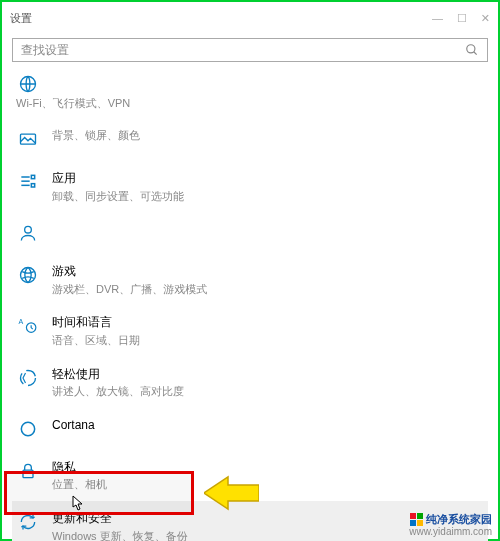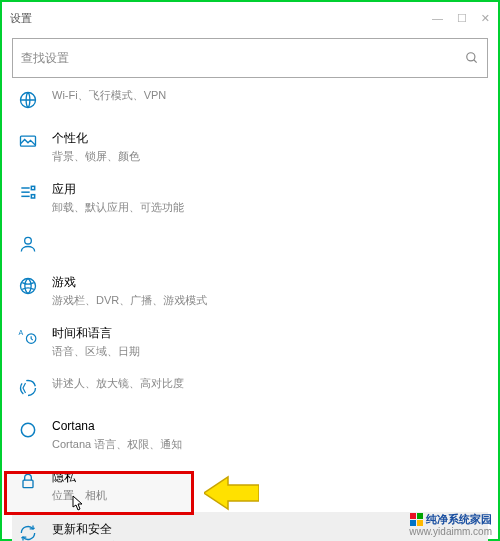--- a/index.html
+++ b/index.html
@@ -26,21 +26,21 @@
       font-size: 11px;
       color: #555;
       background: #fff;
     }
     .titlebar-title { flex: 1; }
     .window-controls { display: flex; gap: 14px; color: #aaa; font-size: 11px; }
     .window-controls span { cursor: default; }
     .search-container {
       margin: 4px 10px 8px 10px;
       border: 1px solid #aaa;
-      height: 40px;
+      height: 24px;
       display: flex;
       align-items: center;
       padding: 0 8px;
       position: relative;
     }
     .search-input {
       flex: 1;
       font-size: 12px;
       color: #888;
     }
@@ -156,58 +156,57 @@
     <span class="search-icon">
       <svg width="14" height="14" viewBox="0 0 24 24" fill="none" stroke="#888" stroke-width="2">
           <circle cx="10" cy="10" r="7"></circle>
           <line x1="20" y1="20" x2="15" y2="15"></line>
         </svg>
     </span>
   </div>
 
   <div class="settings-list">
 
-    <div class="settings-item" style="padding-top:2px;">
+    <div class="settings-item" style="padding-top:2px;flex-direction:column;">
       <div class="item-icon">
         <svg width="20" height="20" viewBox="0 0 24 24" fill="none" stroke="#0b7fc2" stroke-width="1.6">
             <circle cx="12" cy="12" r="9"></circle>
             <path d="M3 12h18M12 3c3 3 3 15 0 18M12 3c-3 3-3 15 0 18"></path>
           </svg>
       </div>
       <div class="item-text">
         <span class="item-desc">Wi-Fi、飞行模式、VPN</span>
       </div>
     </div>
 
     <div class="settings-item">
       <div class="item-icon">
         <svg width="20" height="20" viewBox="0 0 24 24" fill="none" stroke="#0b7fc2" stroke-width="1.6">
             <rect x="3" y="5" width="18" height="12" rx="1"></rect>
             <path d="M3 14l5-5 4 4 3-3 6 6"></path>
           </svg>
       </div>
       <div class="item-text">
-        <span class="item-title">个性化</span>
         <span class="item-desc">背景、锁屏、颜色</span>
       </div>
     </div>
 
     <div class="settings-item">
       <div class="item-icon">
         <svg width="20" height="20" viewBox="0 0 24 24" fill="none" stroke="#0b7fc2" stroke-width="1.8">
             <line x1="4" y1="6" x2="14" y2="6"></line>
             <line x1="4" y1="11" x2="14" y2="11"></line>
             <line x1="4" y1="16" x2="14" y2="16"></line>
             <rect x="16" y="4" width="4" height="4"></rect>
             <rect x="16" y="14" width="4" height="4"></rect>
           </svg>
       </div>
       <div class="item-text">
         <span class="item-title">应用</span>
-        <span class="item-desc">卸载、默认应用、可选功能</span>
+        <span class="item-desc">卸载、同步设置、可选功能</span>
       </div>
     </div>
 
     <div class="settings-item">
       <div class="item-icon">
         <svg width="20" height="20" viewBox="0 0 24 24" fill="none" stroke="#0b7fc2" stroke-width="1.6">
             <circle cx="12" cy="8" r="4"></circle>
             <path d="M4 21c0-4 4-6 8-6s8 2 8 6"></path>
           </svg>
       </div>
@@ -243,33 +242,33 @@
     </div>
 
     <div class="settings-item">
       <div class="item-icon">
         <svg width="20" height="20" viewBox="0 0 24 24" fill="none" stroke="#0b7fc2" stroke-width="1.6">
             <circle cx="12" cy="12" r="9" stroke-dasharray="14 6"></circle>
             <path d="M9 6l-3 6 3 6" stroke-width="1.4"></path>
           </svg>
       </div>
       <div class="item-text">
+        <span class="item-title">轻松使用</span>
         <span class="item-desc">讲述人、放大镜、高对比度</span>
       </div>
     </div>
 
     <div class="settings-item">
       <div class="item-icon">
         <svg width="20" height="20" viewBox="0 0 24 24" fill="none" stroke="#0b7fc2" stroke-width="1.8">
             <circle cx="12" cy="12" r="8"></circle>
           </svg>
       </div>
       <div class="item-text">
         <span class="item-title">Cortana</span>
-        <span class="item-desc">Cortana 语言、权限、通知</span>
       </div>
     </div>
 
     <div class="settings-item">
       <div class="item-icon">
         <svg width="20" height="20" viewBox="0 0 24 24" fill="none" stroke="#0b7fc2" stroke-width="1.6">
             <rect x="6" y="11" width="12" height="9" rx="1"></rect>
             <path d="M8 11V8a4 4 0 0 1 8 0v3"></path>
           </svg>
       </div>

